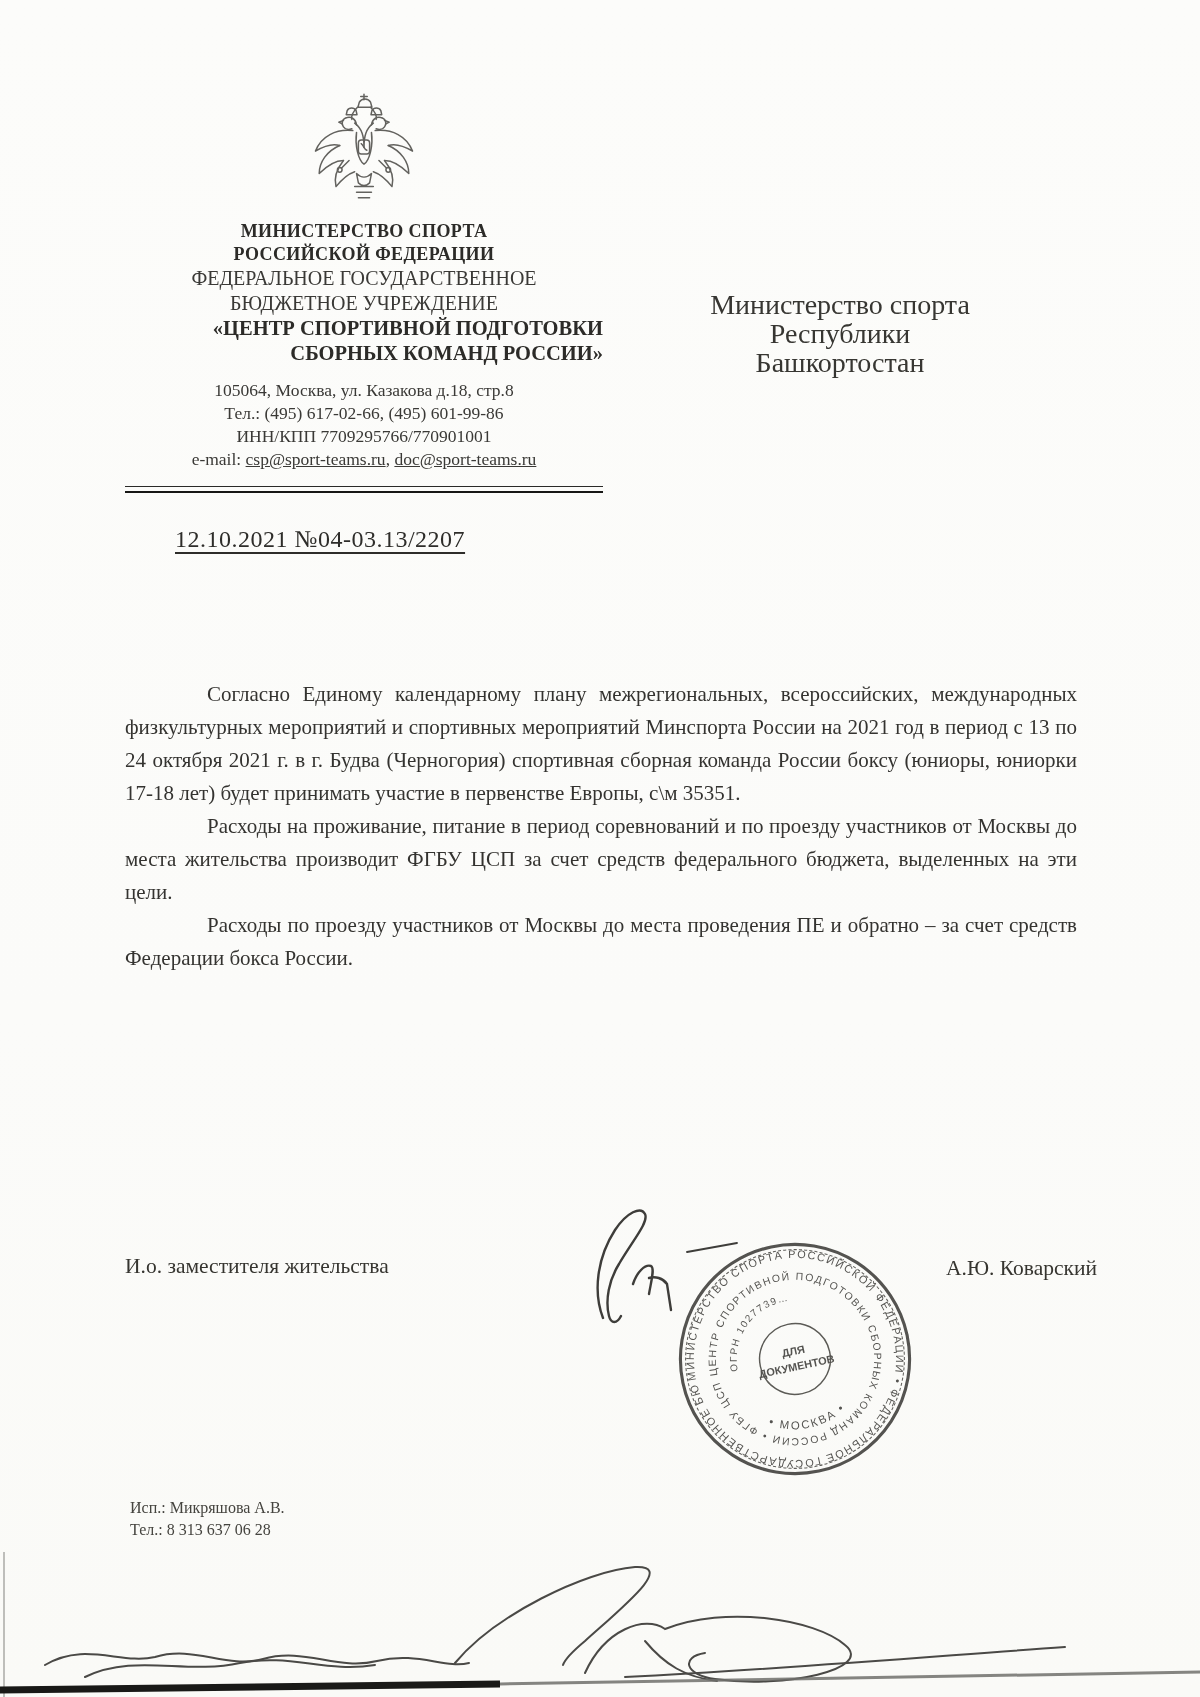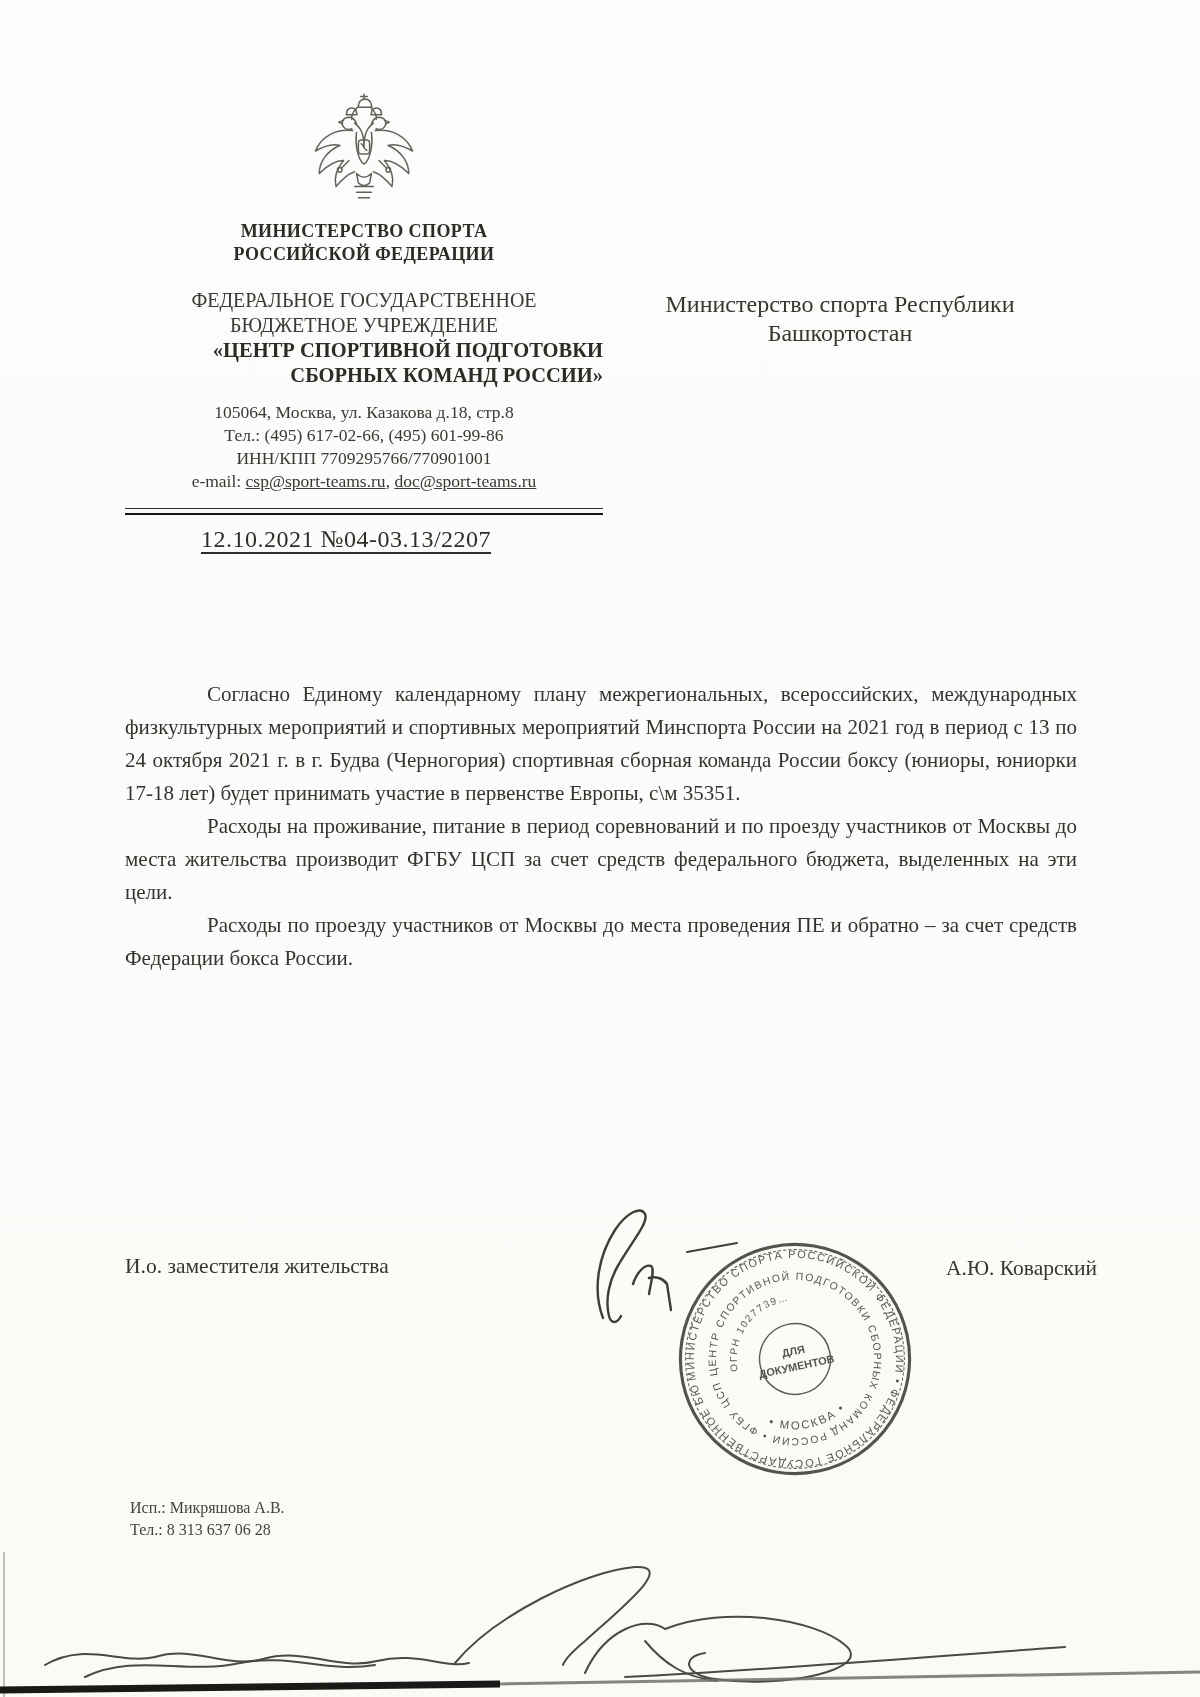--- a/index.html
+++ b/index.html
@@ -12,38 +12,38 @@
     color:#33322f;
     overflow:hidden;
   }
   
   .letterhead{
     position:absolute;left:125px;top:86px;width:478px;
     text-align:center;
   }
   .emblem{display:block;margin:0 auto;width:112px;height:134px;opacity:.88;}
   .ministry{font-weight:bold;font-size:18px;line-height:23px;letter-spacing:.4px;color:#2c2b28;}
-  .org{margin-top:22px;font-size:20px;line-height:25px;color:#3a3936;}
+  .org{font-size:20px;line-height:25px;color:#3a3936;}
   .org .b{font-weight:bold;font-size:20.5px;color:#2c2b28;text-align:right;}
   .addr{margin-top:13px;font-size:17.5px;line-height:23px;color:#3a3936;}
   .addr .u{text-decoration:underline;}
   .rule{
     margin-top:15px;height:4px;width:100%;
     border-top:1.5px solid #2a2a28;
     border-bottom:2.5px solid #171715;
   }
   .refline{
     position:absolute;left:175px;top:526px;
     font-size:24px;letter-spacing:.5px;color:#2e2d2a;
-    text-decoration:underline;text-underline-offset:5px;margin-left:26px;
+    text-decoration:underline;text-underline-offset:5px;
   }
   
   .recipient{
     position:absolute;left:638px;top:290px;width:404px;
-    text-align:center;font-size:24px;line-height:29px;color:#373632;
+    text-align:center;font-size:28px;line-height:29px;color:#373632;
   }
   
   .bodytext{
     position:absolute;left:125px;top:678px;width:952px;
     font-size:21px;line-height:33px;color:#343330;
     text-align:justify;
   }
   .bodytext p{margin:0;text-indent:82px;text-align-last:left;}
   
   .sig-position{position:absolute;left:125px;top:1254px;font-size:21.5px;color:#363530;}

